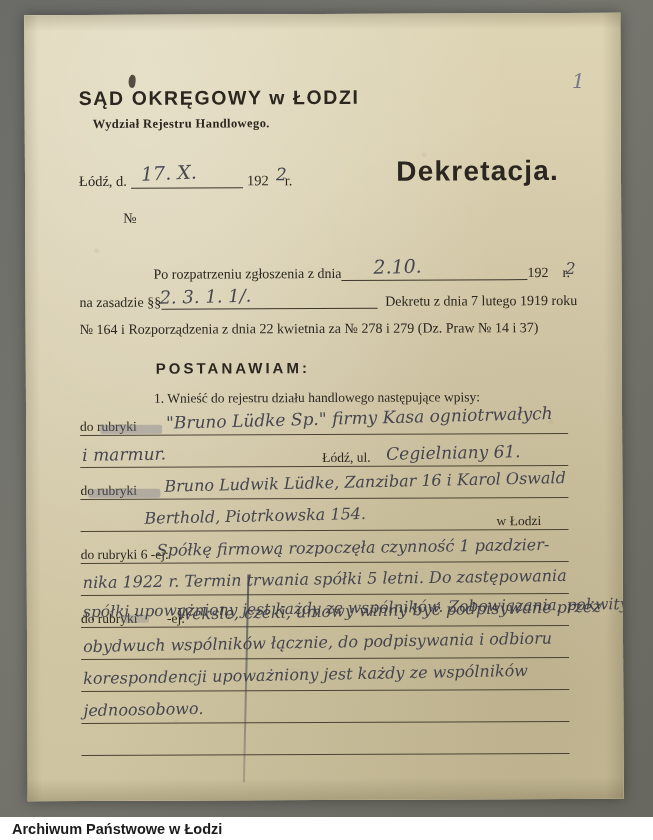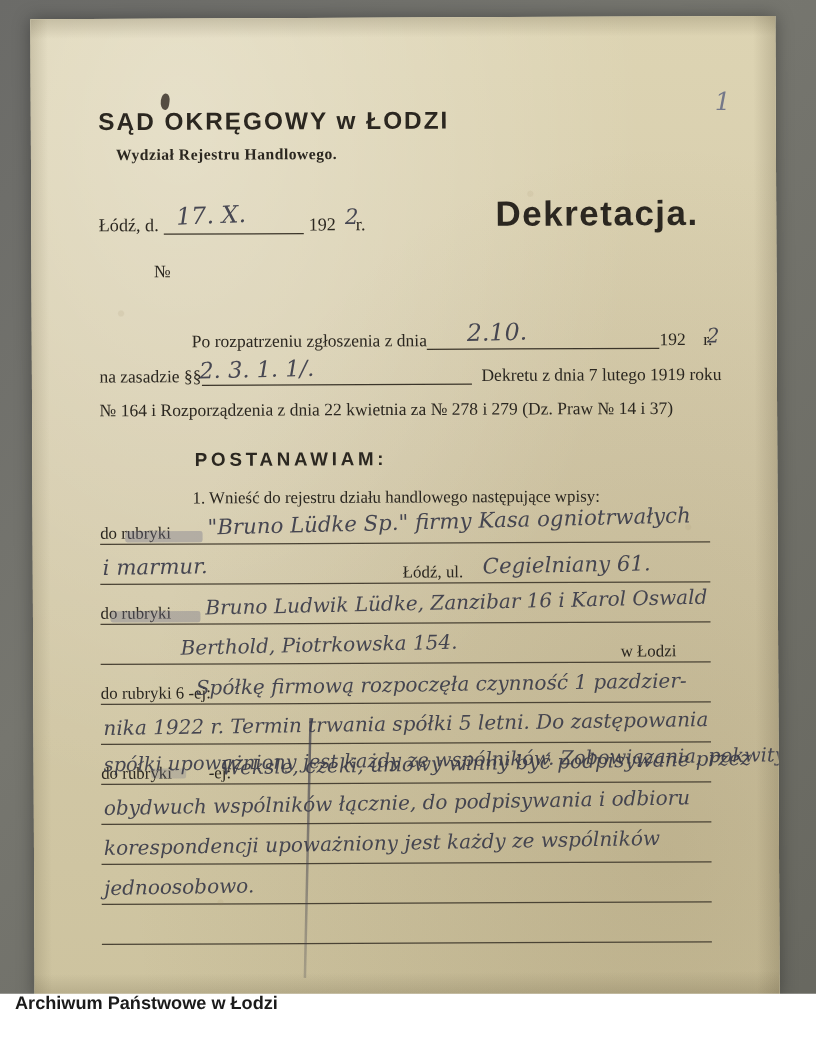--- a/index.html
+++ b/index.html
@@ -215,23 +215,24 @@
     font-style:italic;
     font-size:20px;
     color:#5b6280;
     opacity:0.8;
   }
 
   
   #footer-bar {
     position:absolute;
     left:0; right:0; bottom:0;
-    height:45px;
+    height:23px;
     background:#ffffff;
     display:flex;
+    align-items:center;
   }
   #footer-text {
     margin-left:12px;
     font-family:"Liberation Sans", sans-serif;
     font-weight:bold;
     font-size:14.5px;
     color:#1b1b1b;
   }
 </style>
 </head>

